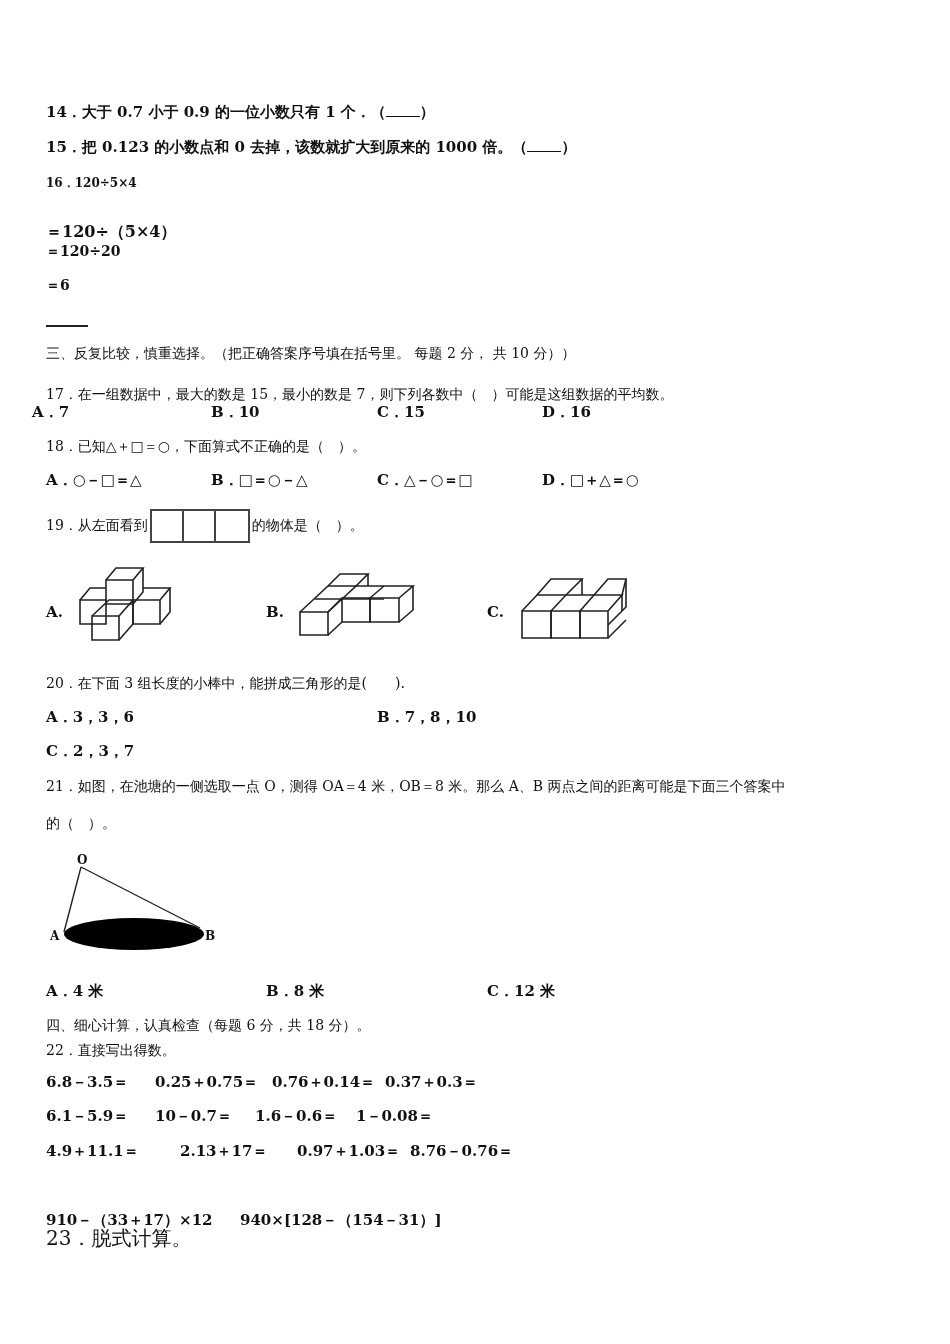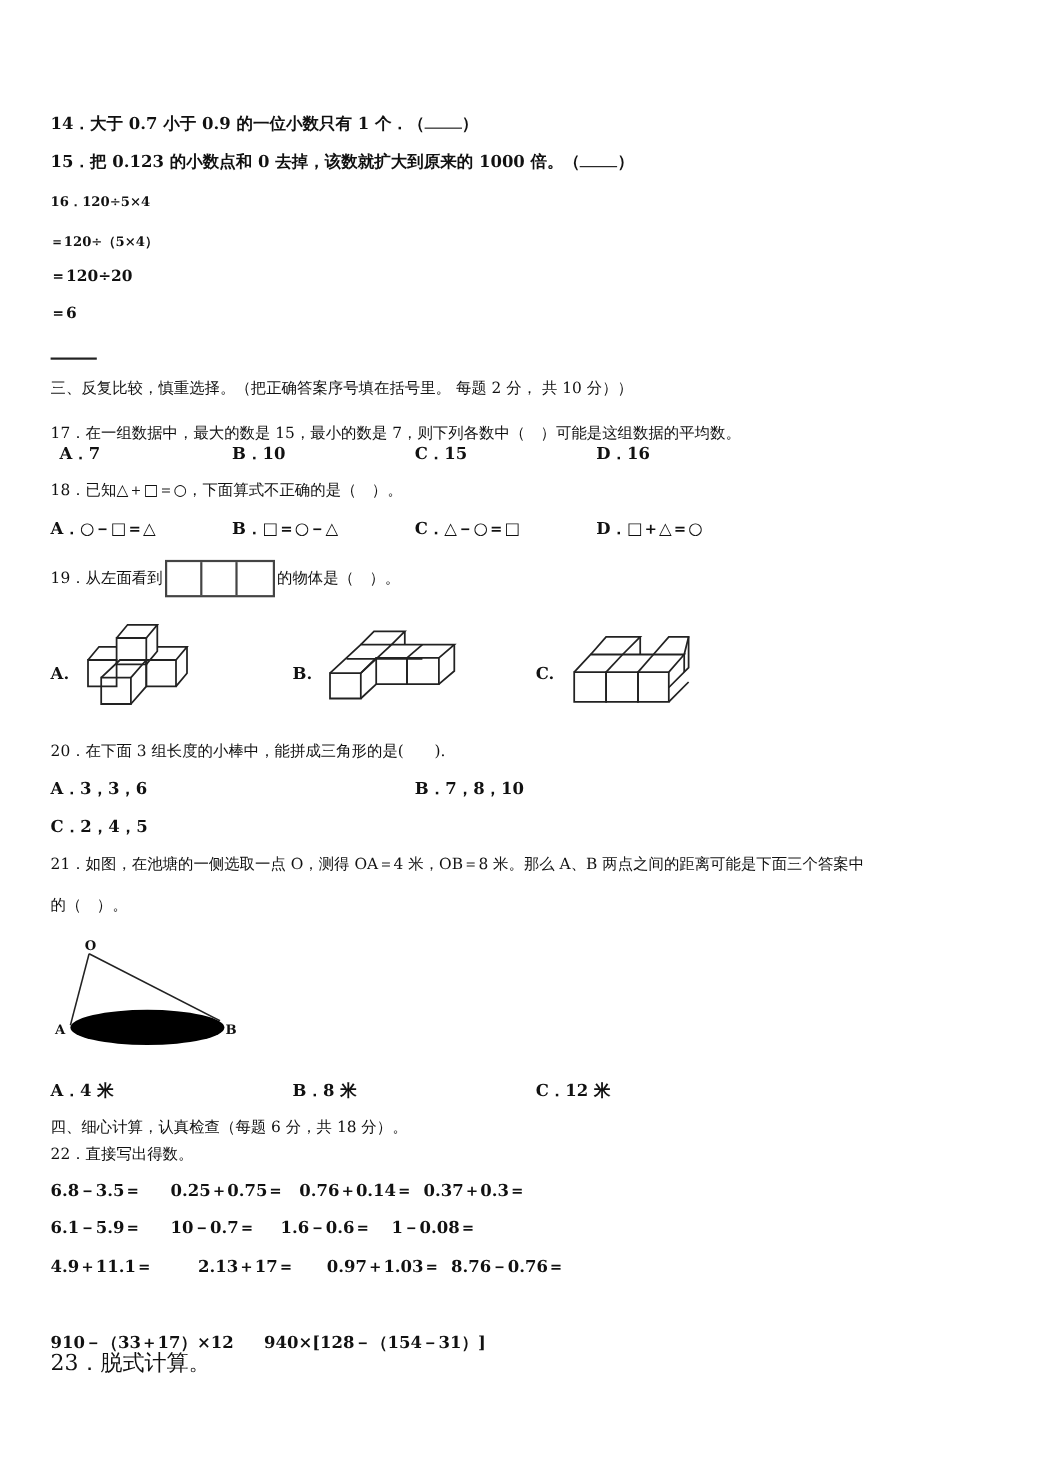--- a/index.html
+++ b/index.html
@@ -25,29 +25,29 @@
 
 <div class="line b" style="top:102px;">
   <span>14．大于 0.7 小于 0.9 的一位小数只有 1 个．（</span><span class="blank"></span><span>）</span>
 </div>
 
 <div class="line b" style="top:137px;">
   <span>15．把 0.123 的小数点和 0 去掉，该数就扩大到原来的 1000 倍。（</span><span class="blank"></span><span>）</span>
 </div>
 
 <div class="line b" style="top:173px;font-size:12px;">16．120÷5×4</div>
-<div class="line b" style="top:210px;font-size:12px;">＝120÷（5×4）</div>
+<div class="line b" style="top:222px;font-size:16px;">＝120÷（5×4）</div>
 <div class="line b" style="top:241px;font-size:14px;">＝120÷20</div>
 <div class="line b" style="top:275px;font-size:14px;">＝6</div>
 <div class="rule"></div>
 
 <div class="line sec" style="top:343px;font-size:14px;">三、反复比较，慎重选择。（把正确答案序号填在括号里。 每题 2 分， 共 10 分））</div>
 
 <div class="line" style="top:384px;font-size:14px;">17．在一组数据中，最大的数是 15，最小的数是 7，则下列各数中（　）可能是这组数据的平均数。</div>
-<div class="opt" style="left:54px;top:402px;">A．7</div>
+<div class="opt" style="left:32px;top:402px;">A．7</div>
 <div class="opt" style="left:211px;top:402px;">B．10</div>
 <div class="opt" style="left:377px;top:402px;">C．15</div>
 <div class="opt" style="left:542px;top:402px;">D．16</div>
 
 <div class="line" style="top:436px;font-size:14px;">18．已知△＋□＝○，下面算式不正确的是（　）。</div>
 <div class="opt" style="left:46px;top:470px;">A．○－□＝△</div>
 <div class="opt" style="left:211px;top:470px;">B．□＝○－△</div>
 <div class="opt" style="left:377px;top:470px;">C．△－○＝□</div>
 <div class="opt" style="left:542px;top:470px;">D．□＋△＝○</div>
 
@@ -102,21 +102,21 @@
   <polyline points="62,4 62,20"></polyline>
   <polyline points="74,20 88,4 106,4 102,20"></polyline>
   <polyline points="106,4 106,32 88,50"></polyline>
   <polyline points="102,20 102,36"></polyline>
   <polyline points="88,63 106,45"></polyline>
 </svg>
 
 <div class="line" style="top:673px;font-size:14px;">20．在下面 3 组长度的小棒中，能拼成三角形的是(　　).</div>
 <div class="opt" style="left:46px;top:707px;">A．3，3，6</div>
 <div class="opt" style="left:377px;top:707px;">B．7，8，10</div>
-<div class="opt" style="left:46px;top:741px;">C．2，4，5</div>
+<div class="opt" style="left:46px;top:741px;">C．2，3，7</div>
 
 <div class="line" style="top:776px;font-size:14px;">21．如图，在池塘的一侧选取一点 O，测得 OA＝4 米，OB＝8 米。那么 A、B 两点之间的距离可能是下面三个答案中</div>
 <div class="line" style="top:813px;font-size:14px;">的（　）。</div>
 
 <svg style="left:46px;top:850px;" width="180" height="105" viewBox="0 0 180 105">
   <ellipse cx="88" cy="84" rx="70" ry="16" fill="#000"></ellipse>
   <line x1="35" y1="17" x2="18" y2="82" stroke="#222" stroke-width="1.4"></line>
   <line x1="35" y1="17" x2="154" y2="78" stroke="#222" stroke-width="1.4"></line>
 </svg>
 <div class="opt" style="left:77px;top:850px;font-size:12px;">O</div>

